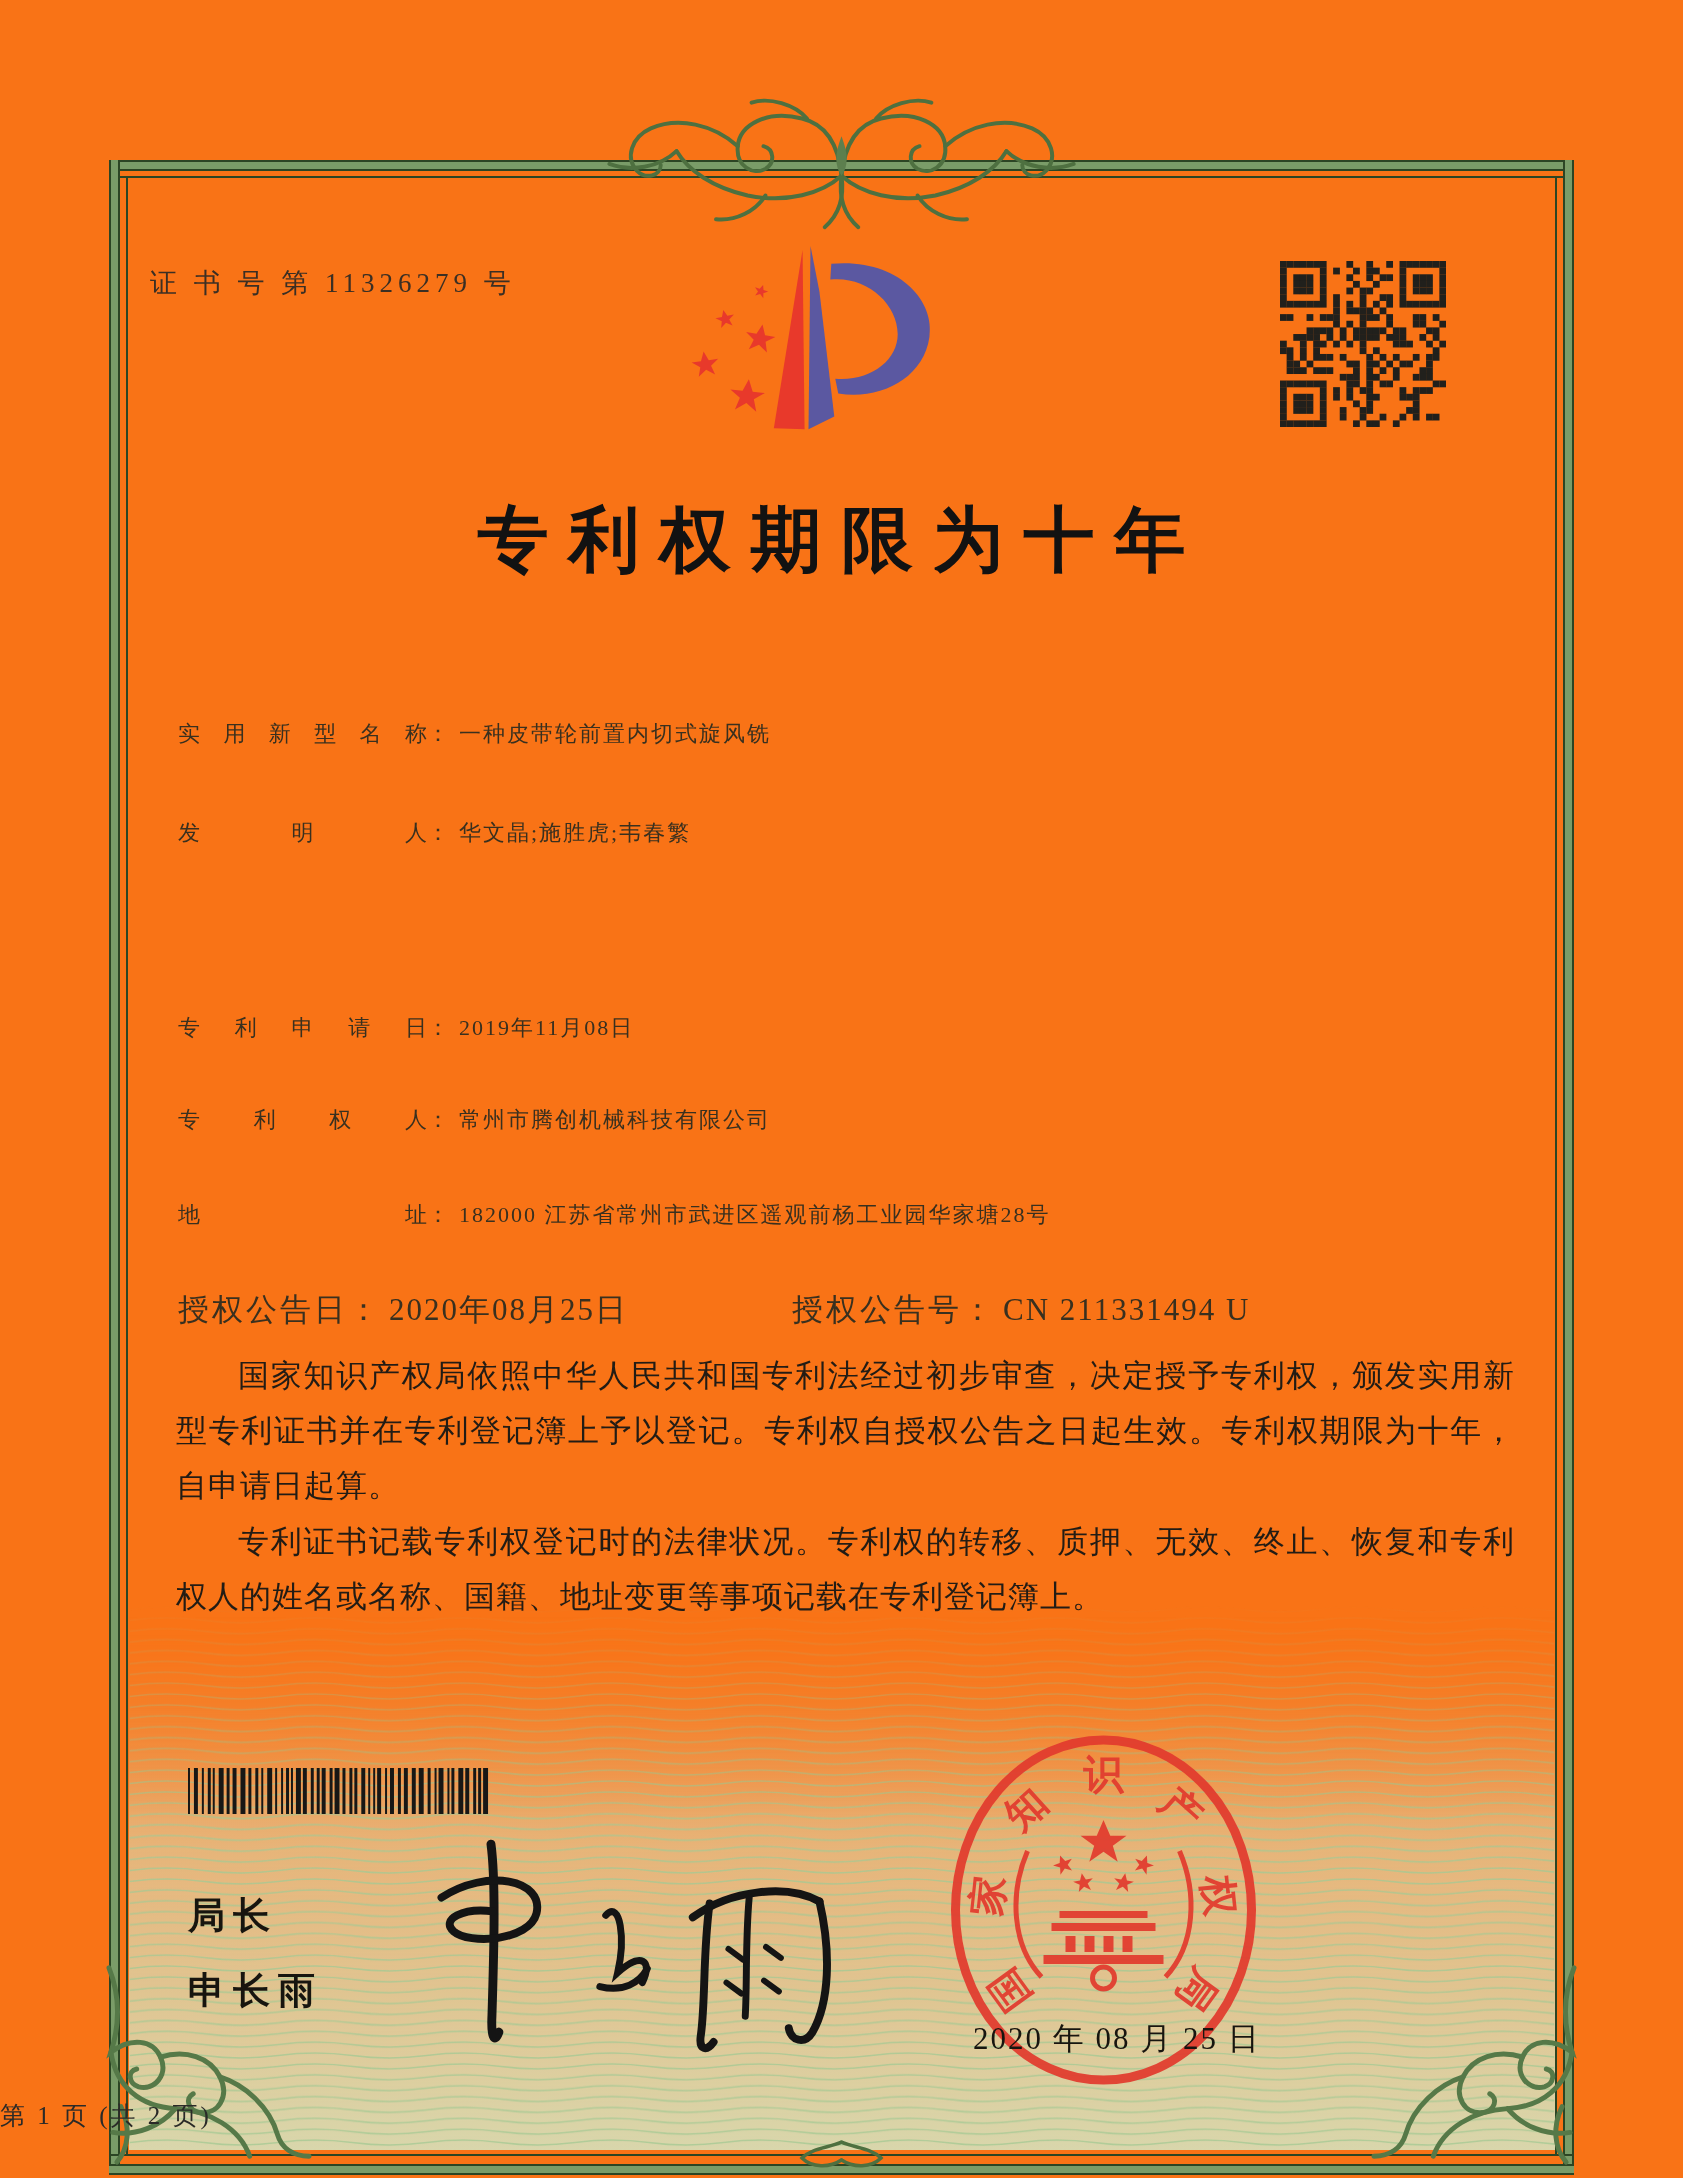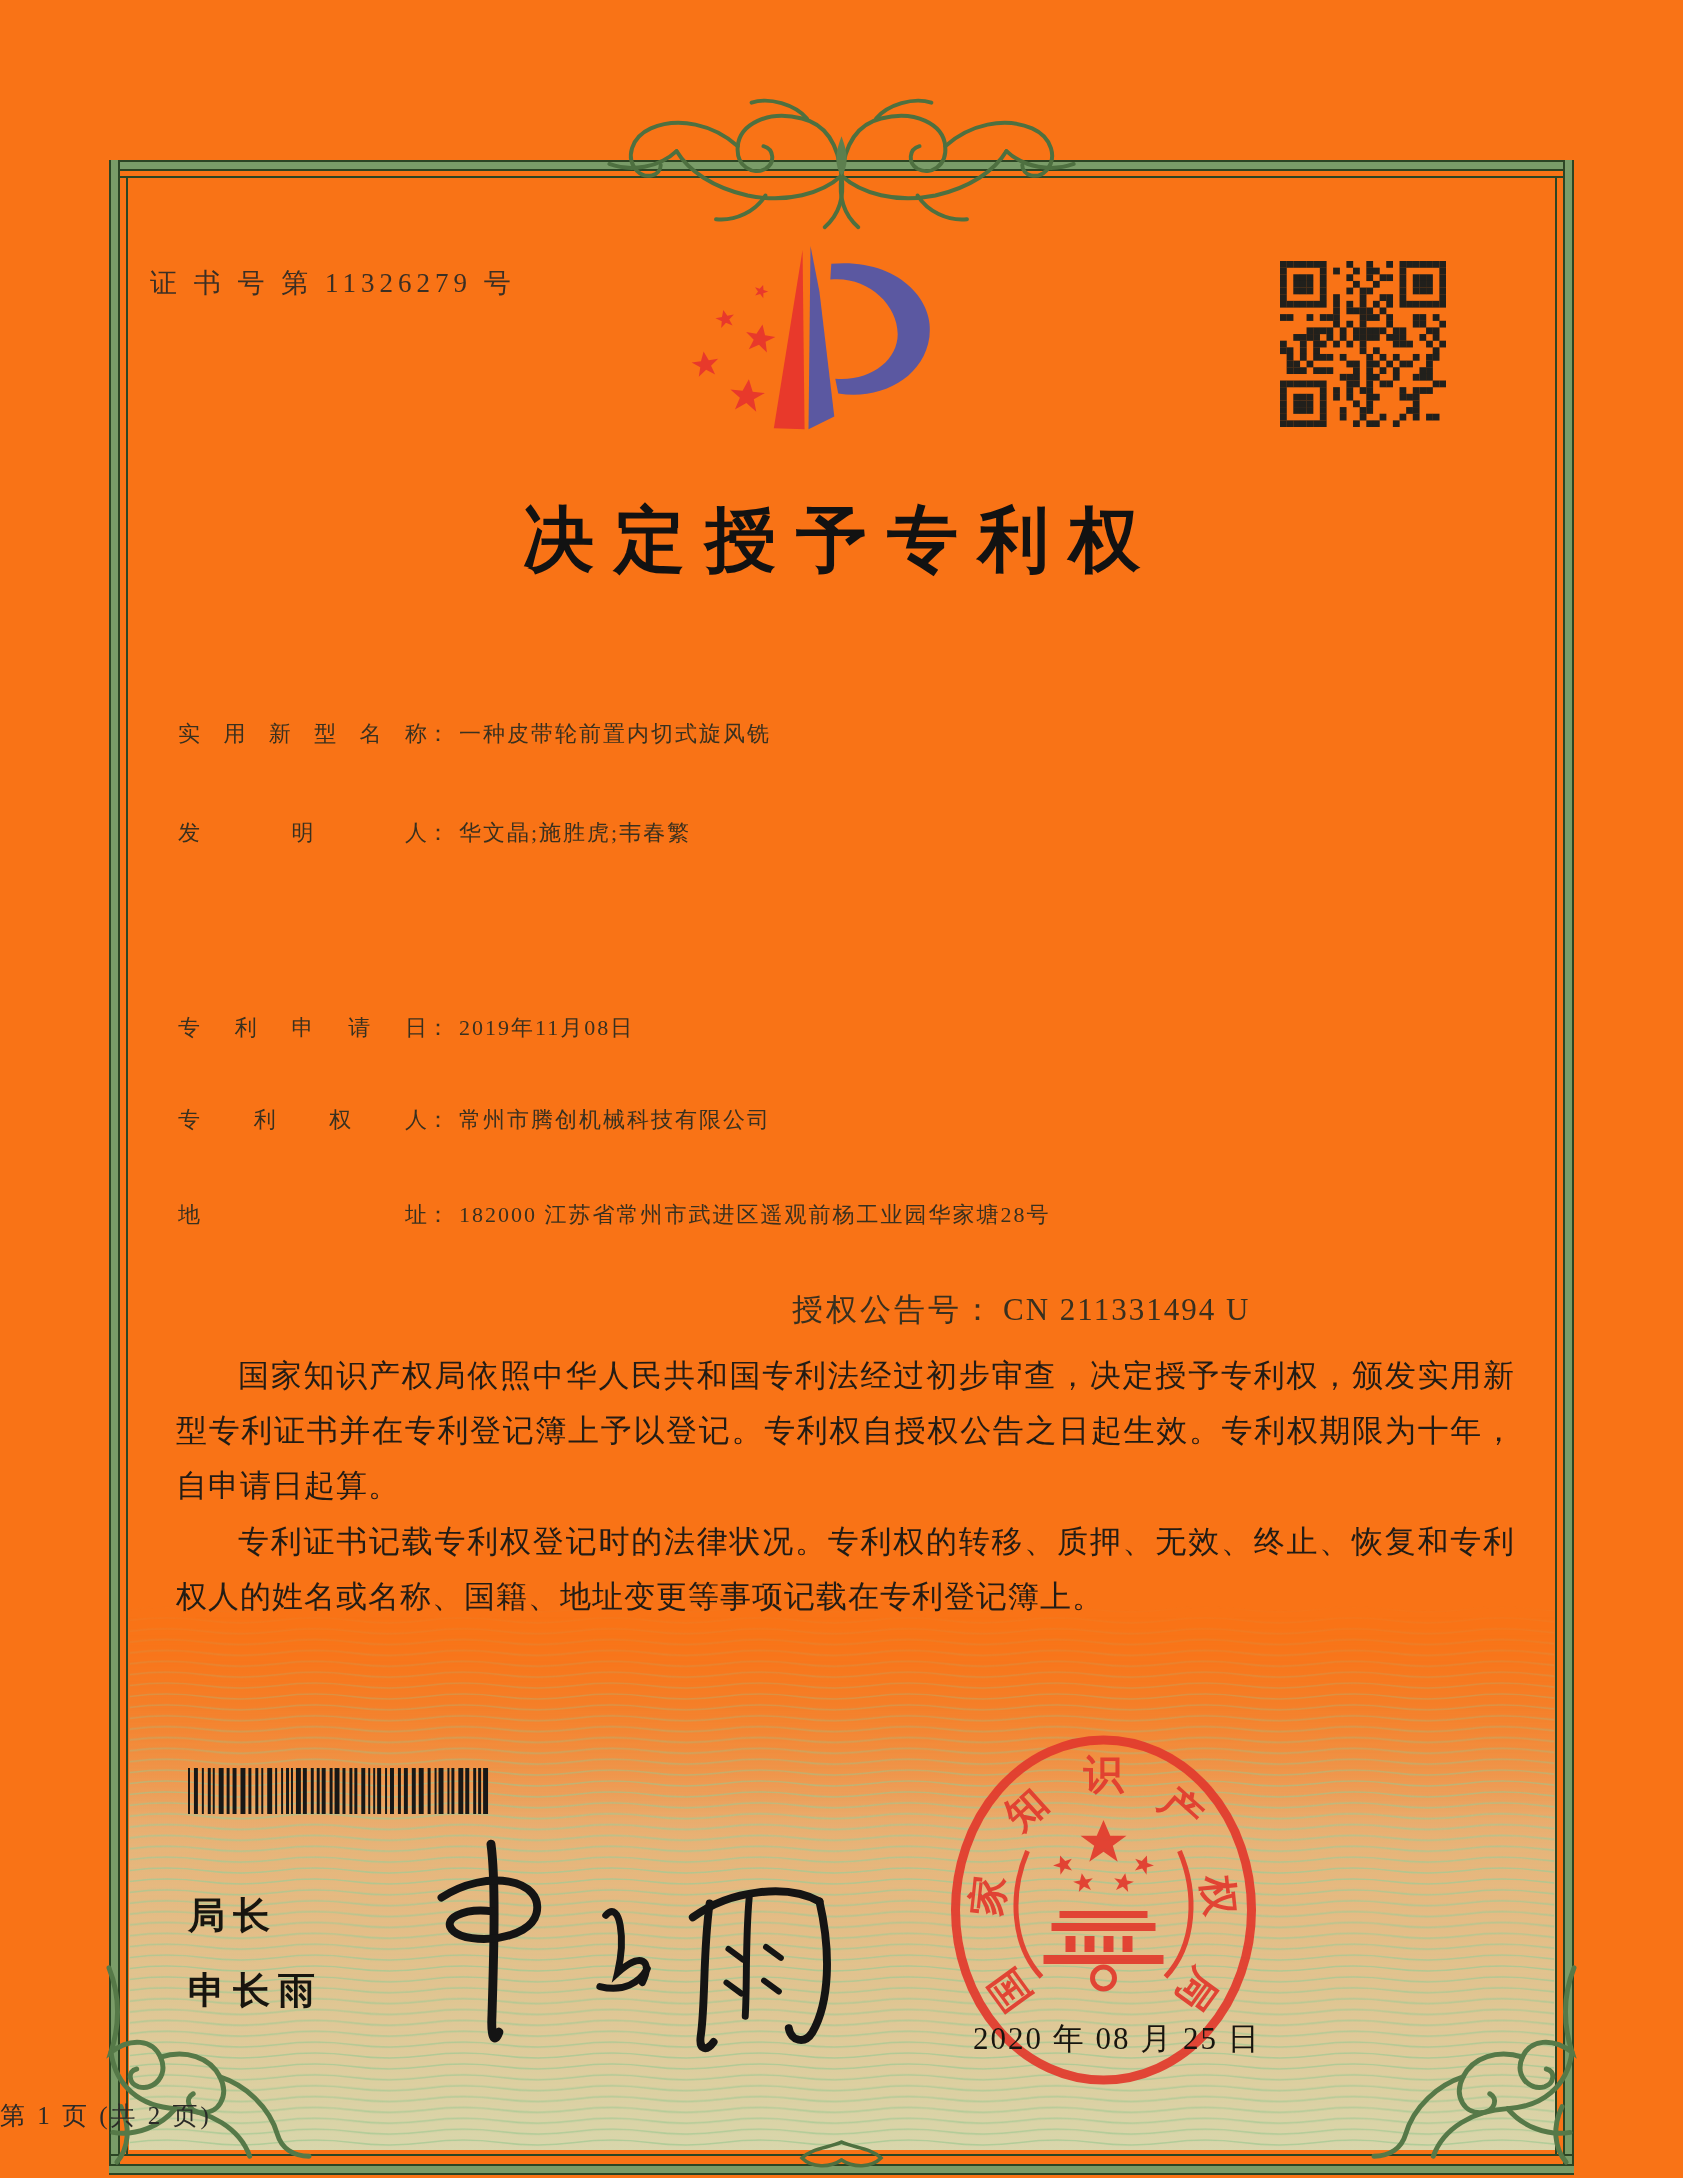--- a/index.html
+++ b/index.html
@@ -417,38 +417,41 @@
       <rect x="3" y="24" width="1.02" height="1.02" fill="#21201c"></rect>
       <rect x="4" y="24" width="1.02" height="1.02" fill="#21201c"></rect>
       <rect x="5" y="24" width="1.02" height="1.02" fill="#21201c"></rect>
       <rect x="6" y="24" width="1.02" height="1.02" fill="#21201c"></rect>
       <rect x="11" y="24" width="1.02" height="1.02" fill="#21201c"></rect>
       <rect x="13" y="24" width="1.02" height="1.02" fill="#21201c"></rect>
       <rect x="14" y="24" width="1.02" height="1.02" fill="#21201c"></rect>
       <rect x="17" y="24" width="1.02" height="1.02" fill="#21201c"></rect>
     </svg>
 
-  <div class="title">决定授予专利权</div>
+  <div class="title">专利权期限为十年</div>
 
   <div class="frow" style="top:719px;">
     <span class="lbl">实用新型名称</span><span class="colon">：</span><span class="val">一种皮带轮前置内切式旋风铣</span>
   </div>
   <div class="frow" style="top:818px;">
     <span class="lbl">发明人</span><span class="colon">：</span><span class="val">华文晶;施胜虎;韦春繁</span>
   </div>
   <div class="frow" style="top:1013px;">
     <span class="lbl">专利申请日</span><span class="colon">：</span><span class="val">2019年11月08日</span>
   </div>
   <div class="frow" style="top:1105px;">
     <span class="lbl">专利权人</span><span class="colon">：</span><span class="val">常州市腾创机械科技有限公司</span>
   </div>
   <div class="frow" style="top:1200px;">
     <span class="lbl">地址</span><span class="colon">：</span><span class="val">182000 江苏省常州市武进区遥观前杨工业园华家塘28号</span>
   </div>
 
+  <div class="frow2" style="left:178px;top:1289px;">
+    <span class="lbl">授权公告日</span><span>：</span><span class="val">2020年08月25日</span>
+  </div>
   <div class="frow2" style="left:792px;top:1289px;">
     <span class="lbl">授权公告号</span><span>：</span><span class="val">CN 211331494 U</span>
   </div>
 
   <div class="bodytext">
     <p>国家知识产权局依照中华人民共和国专利法经过初步审查，决定授予专利权，颁发实用新型专利证书并在专利登记簿上予以登记。专利权自授权公告之日起生效。专利权期限为十年，自申请日起算。</p>
     <p>专利证书记载专利权登记时的法律状况。专利权的转移、质押、无效、终止、恢复和专利权人的姓名或名称、国籍、地址变更等事项记载在专利登记簿上。</p>
   </div>
 
   <svg class="barcode" id="barcodeSvg" viewBox="0 0 308 46" preserveAspectRatio="none">

